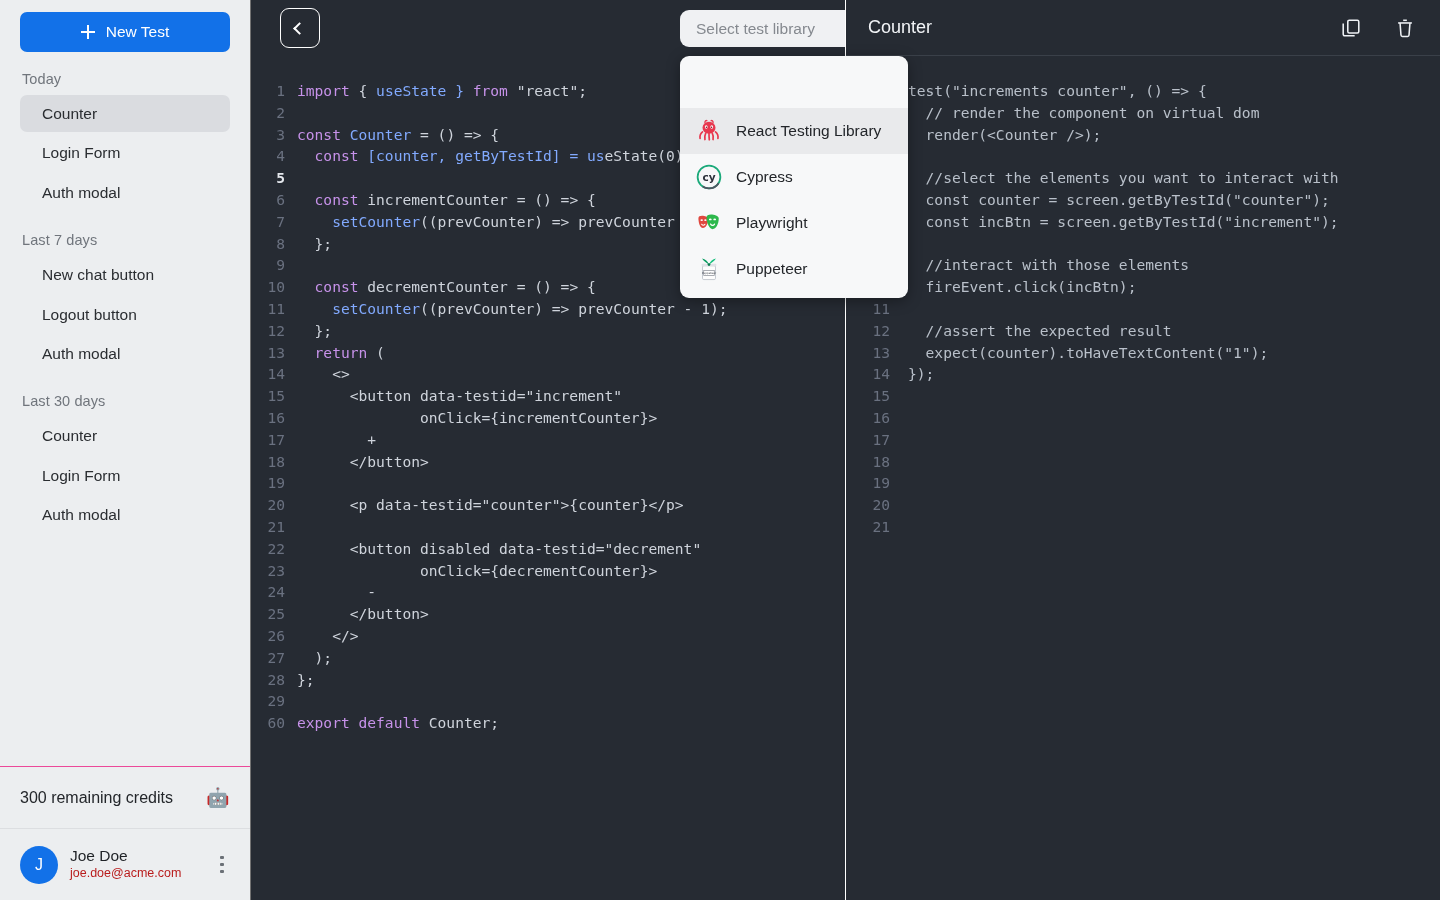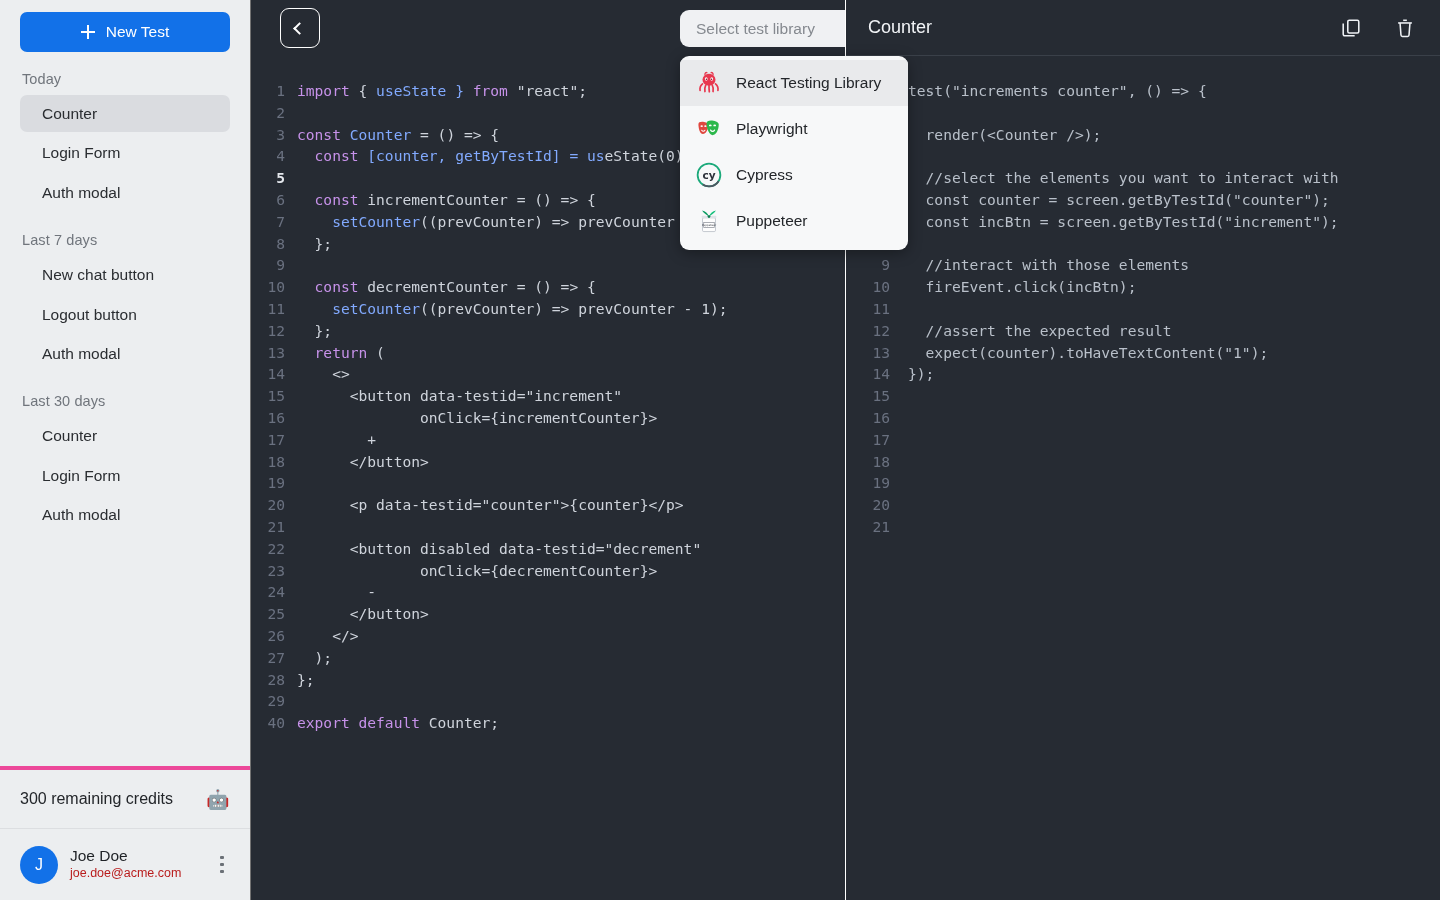--- a/index.html
+++ b/index.html
@@ -55,21 +55,21 @@
     margin-bottom: 2px;
     cursor: pointer;
     white-space: nowrap;
     line-height: 1.25;
   }
   .nav-item.active { background: #dadce0; }
 
   .credits-row {
     flex: 0 0 auto;
     height: 62px;
-    border-top: 4px solid #ec4899;
+    border-top: 1px solid #ec4899;
     display: flex; align-items: center;
     padding: 0 20px;
     justify-content: space-between;
   }
   .credits-text { font-size: 16px; color: #23262a; }
   .robot-emoji { font-size: 19px; line-height:1; }
 
   .user-row {
     flex: 0 0 auto;
     height: 72px;
@@ -146,21 +146,21 @@
     overflow: hidden;
     padding: 4px 0 6px 0;
     z-index: 40;
   }
   .dd-item {
     display:flex; align-items:center; gap: 14px;
     height: 46px; padding: 0 16px;
     font-size: 15.5px; color: #23262a;
     cursor: pointer;
   }
-  .dd-item.highlight { background: #e9eaec; }
+  .dd-item.highlight { background: #e9eaec; margin-top: 48px; }
   .dd-icon { width: 26px; height: 26px; flex: 0 0 26px; display:flex; align-items:center; justify-content:center; }
 
   
   .code-area {
     position: absolute; top: 56px; left: 0; right: 0; bottom: 0;
     overflow: hidden;
     font-family: "DejaVu Sans Mono", monospace;
     font-size: 14.6px;
     line-height: 21.8px;
     padding-top: 24px;
@@ -292,21 +292,21 @@
           <div class="code-line"><span class="ln">20</span><span class="ctext"><span>      &lt;p data-testid="counter"&gt;{counter}&lt;/p&gt;</span></span></div>
           <div class="code-line"><span class="ln">21</span><span class="ctext"></span></div>
           <div class="code-line"><span class="ln">22</span><span class="ctext"><span>      &lt;button disabled data-testid="decrement"</span></span></div>
           <div class="code-line"><span class="ln">23</span><span class="ctext"><span>              onClick={decrementCounter}&gt;</span></span></div>
           <div class="code-line"><span class="ln">24</span><span class="ctext"><span>        -</span></span></div>
           <div class="code-line"><span class="ln">25</span><span class="ctext"><span>      &lt;/button&gt;</span></span></div>
           <div class="code-line"><span class="ln">26</span><span class="ctext"><span>    &lt;/&gt;</span></span></div>
           <div class="code-line"><span class="ln">27</span><span class="ctext"><span>  );</span></span></div>
           <div class="code-line"><span class="ln">28</span><span class="ctext"><span>};</span></span></div>
           <div class="code-line"><span class="ln">29</span><span class="ctext"></span></div>
-          <div class="code-line"><span class="ln">40</span><span class="ctext"><span class="kw">export default </span><span>Counter;</span></span></div>
+          <div class="code-line"><span class="ln">60</span><span class="ctext"><span class="kw">export default </span><span>Counter;</span></span></div>
         </div>
     </div>
 
     <div class="dropdown">
       <div id="dd-items">
           <div class="dd-item highlight">
             <span class="dd-icon">
               <svg width="26" height="26" viewBox="0 0 32 32">
                 <ellipse cx="16" cy="12" rx="8" ry="7.5" fill="#e8384f"></ellipse>
                 <ellipse cx="12.6" cy="11" rx="1.7" ry="2.1" fill="#fff"></ellipse>
@@ -320,41 +320,41 @@
                 <path d="M24 17c2.5 2 3.5 5 3 8" stroke="#e8384f" stroke-width="2.1" fill="none" stroke-linecap="round"></path>
                 <path d="M11 5.5c0-2 1.5-3.2 2.4-2.2" stroke="#e8384f" stroke-width="1.7" fill="none" stroke-linecap="round"></path>
                 <path d="M21 5.5c0-2-1.5-3.2-2.4-2.2" stroke="#e8384f" stroke-width="1.7" fill="none" stroke-linecap="round"></path>
               </svg>
             </span>
             <span>React Testing Library</span>
           </div>
           <div class="dd-item">
             <span class="dd-icon">
               <svg width="26" height="26" viewBox="0 0 32 32">
+                <circle cx="16" cy="16" r="14" fill="none" stroke="#1ba97a" stroke-width="2.2"></circle>
+                <circle cx="16" cy="16" r="14" fill="none" stroke="#4f5561" stroke-width="2.2" stroke-dasharray="22 66" stroke-dashoffset="-8"></circle>
+                <text x="16" y="21.5" font-family="DejaVu Sans, sans-serif" font-size="13" font-weight="bold" fill="#2c313a" text-anchor="middle">cy</text>
+              </svg>
+            </span>
+            <span>Cypress</span>
+          </div>
+          <div class="dd-item">
+            <span class="dd-icon">
+              <svg width="26" height="26" viewBox="0 0 32 32">
                 <path d="M3 10c0-2 1.5-3 4.5-3S15 8 15 11c0 6-3 11-6.5 11S3 16 3 10z" fill="#e0473f"></path>
                 <ellipse cx="7" cy="12.5" rx="1.5" ry="1" fill="#fff"></ellipse>
                 <ellipse cx="11.6" cy="12.5" rx="1.5" ry="1" fill="#fff"></ellipse>
                 <path d="M11 17.5c-1 1.6-3 1.6-4 0" stroke="#fff" stroke-width="1.3" fill="none" stroke-linecap="round"></path>
                 <path d="M13 9c0-2.2 2-3.4 5.5-3.4S28 7 28 10.6c0 7-3.6 13-7.6 13S13 16 13 9z" fill="#2db84c"></path>
                 <ellipse cx="17.6" cy="11.6" rx="1.7" ry="1.15" fill="#fff"></ellipse>
                 <ellipse cx="23" cy="11.6" rx="1.7" ry="1.15" fill="#fff"></ellipse>
                 <path d="M22.8 17.4c-1.2 2-3.6 2-4.8 0" stroke="#fff" stroke-width="1.5" fill="none" stroke-linecap="round"></path>
               </svg>
             </span>
             <span>Playwright</span>
-          </div>
-          <div class="dd-item">
-            <span class="dd-icon">
-              <svg width="26" height="26" viewBox="0 0 32 32">
-                <circle cx="16" cy="16" r="14" fill="none" stroke="#1ba97a" stroke-width="2.2"></circle>
-                <circle cx="16" cy="16" r="14" fill="none" stroke="#4f5561" stroke-width="2.2" stroke-dasharray="22 66" stroke-dashoffset="-8"></circle>
-                <text x="16" y="21.5" font-family="DejaVu Sans, sans-serif" font-size="13" font-weight="bold" fill="#2c313a" text-anchor="middle">cy</text>
-              </svg>
-            </span>
-            <span>Cypress</span>
           </div>
           <div class="dd-item">
             <span class="dd-icon">
               <svg width="26" height="26" viewBox="0 0 32 32">
                 <rect x="8" y="12" width="16" height="17" rx="1.6" fill="#fdfdfd" stroke="#b9bec6" stroke-width="1"></rect>
                 <rect x="9.5" y="18" width="13" height="6" fill="#ffffff" stroke="#8c9098" stroke-width="0.9"></rect>
                 <text x="16" y="22.6" font-family="DejaVu Sans, sans-serif" font-size="3.4" fill="#3c4048" text-anchor="middle">Puppeteer</text>
                 <rect x="7" y="9.5" width="18" height="3.2" rx="1" fill="#dfe2e7"></rect>
                 <path d="M16 10.5C13 8 9 6 7.5 3c4 0.4 7 3.5 8.5 7.5z" fill="#0b9d62"></path>
                 <path d="M16 10.5C19 8 23 6 24.5 3c-4 0.4-7 3.5-8.5 7.5z" fill="#15c07c"></path>
@@ -383,21 +383,21 @@
             <path d="M10 3.6h4"></path>
             <path d="M6.6 6.5l1 13.2a1.6 1.6 0 0 0 1.6 1.5h5.6a1.6 1.6 0 0 0 1.6-1.5l1-13.2"></path>
           </svg>
         </span>
       </span>
     </div>
 
     <div class="right-code">
       <div id="right-code">
           <div class="code-line"><span class="ln">1</span><span class="ctext">test("increments counter", () =&gt; {</span></div>
-          <div class="code-line"><span class="ln">2</span></div>
+          <div class="code-line"><span class="ln">2</span><span class="ctext">  // render the component on virtual dom</span></div>
           <div class="code-line"><span class="ln">3</span><span class="ctext">  render(&lt;Counter /&gt;);</span></div>
           <div class="code-line"><span class="ln">4</span><span class="ctext"></span></div>
           <div class="code-line"><span class="ln cur">5</span><span class="ctext">  //select the elements you want to interact with</span></div>
           <div class="code-line"><span class="ln">6</span><span class="ctext">  const counter = screen.getByTestId("counter");</span></div>
           <div class="code-line"><span class="ln">7</span><span class="ctext">  const incBtn = screen.getByTestId("increment");</span></div>
           <div class="code-line"><span class="ln">8</span><span class="ctext"></span></div>
           <div class="code-line"><span class="ln">9</span><span class="ctext">  //interact with those elements</span></div>
           <div class="code-line"><span class="ln">10</span><span class="ctext">  fireEvent.click(incBtn);</span></div>
           <div class="code-line"><span class="ln">11</span><span class="ctext"></span></div>
           <div class="code-line"><span class="ln">12</span><span class="ctext">  //assert the expected result</span></div>

